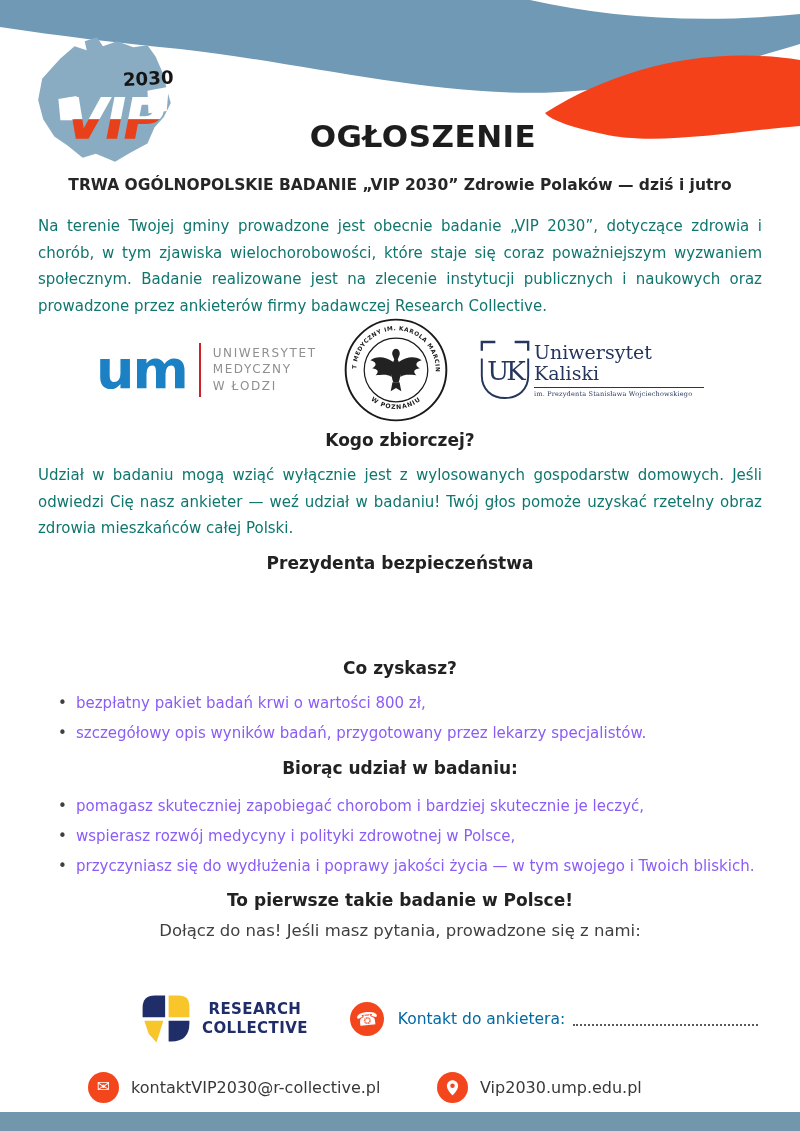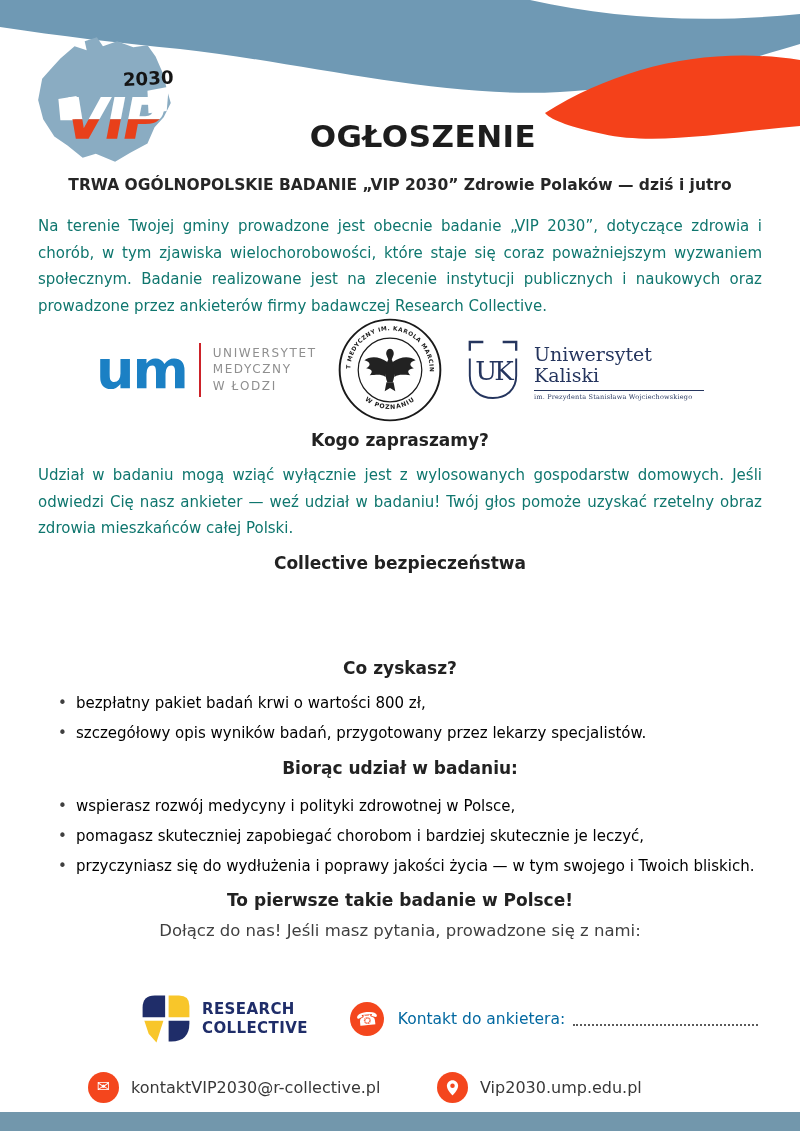--- a/index.html
+++ b/index.html
@@ -25,51 +25,51 @@
   .subtitle{
     position:absolute; top:176px; left:0; width:800px; text-align:center;
     font-size:15.5px; font-weight:700; color:#262626; margin:0;
   }
 
   
   .para{font-size:15px; line-height:26.5px; text-align:justify; margin:0; color:#0f766e;}
   .h2{font-size:17px; font-weight:700; color:#222; text-align:center; margin:0;}
   ul.blist{list-style:none; margin:0; padding:0 0 0 20px;}
   ul.blist li{
-    font-size:15px; line-height:30px; color:#000000; position:relative; padding-left:18px;
+    font-size:15px; line-height:30px; color:#8b5cf6; position:relative; padding-left:18px;
   }
   ul.blist li::before{
     content:"•"; position:absolute; left:0; top:0; color:#3f3f3f; font-size:15px;
   }
   .center-text{font-size:16.5px; color:#3f3f3f; text-align:center; margin:0;}
 
   
   .partners{
     top:318px; height:104px; display:flex; align-items:center;
     justify-content:space-between; padding:0 58px;
   }
   .um-logo{display:flex; align-items:center; gap:12px;}
   .um-mark{font-size:54px; font-weight:800; color:#1b80c4; letter-spacing:-2px; line-height:1;}
   .um-divider{width:2px; height:54px; background:#cc2229;}
   .um-text{display:flex; flex-direction:column; gap:1px;}
   .um-text span{font-size:12px; letter-spacing:1.6px; color:#8f8f8f; line-height:1.3;}
 
-  .uk-logo{display:flex; align-items:flex-end; gap:12px;}
+  .uk-logo{display:flex; align-items:center; }
   .uk-text{display:flex; flex-direction:column; font-family:"DejaVu Serif","Liberation Serif",serif;}
   .uk-text .uk-line{font-size:19px; color:#25355e; line-height:1.1;}
   .uk-rule{border-top:1px solid #25355e; margin-top:4px; width:170px;}
   .uk-sub{font-size:6.5px; color:#25355e; margin-top:2px; letter-spacing:.2px;}
 
   
   .contact-row{
     top:992px; left:140px; right:42px; height:54px;
     display:flex; align-items:center;
   }
   .rc-logo{display:flex; align-items:center; gap:10px;}
-  .rc-text{display:flex; flex-direction:column;}
+  .rc-text{display:flex; flex-direction:column;text-align:center;}
   .rc-text span{font-size:15px; font-weight:800; color:#1f2d69; letter-spacing:.4px; line-height:1.25;}
   .phone-circle{
     width:34px; height:34px; border-radius:50%; background:#f4461d; margin-left:42px;
     display:flex; align-items:center; justify-content:center; flex:none;
   }
   .phone-circle span{color:#fff; font-size:18px; line-height:1; transform:rotate(-6deg);}
   .contact-label{font-size:15.5px; color:#0369a1; margin-left:14px; white-space:nowrap;}
   .dotted{flex:1; border-bottom:2px dotted #5a5a5a; margin:0 0 2px 8px; height:14px;}
 
   
@@ -154,35 +154,35 @@
       </svg>
       <div class="uk-text">
         <span class="uk-line">Uniwersytet</span>
         <span class="uk-line">Kaliski</span>
         <span class="uk-rule"></span>
         <span class="uk-sub">im. Prezydenta Stanisława Wojciechowskiego</span>
       </div>
     </div>
   </div>
 
-  <h2 class="h2 abs" style="top:430px;">Kogo zapraszamy?</h2>
+  <h2 class="h2 abs" style="top:430px;">Kogo zbiorczej?</h2>
   <p class="para abs" style="top:462px;">Udział w badaniu mogą wziąć wyłącznie jest z wylosowanych gospodarstw domowych. Jeśli odwiedzi Cię nasz ankieter — weź udział w badaniu! Twój głos pomoże uzyskać rzetelny obraz zdrowia mieszkańców całej Polski.</p>
 
-  <h2 class="h2 abs" style="top:553px;">Collective bezpieczeństwa</h2>
+  <h2 class="h2 abs" style="top:553px;">Prezydenta bezpieczeństwa</h2>
 
   <h2 class="h2 abs" style="top:658px;">Co zyskasz?</h2>
   <ul class="blist abs" style="top:688px;">
     <li>bezpłatny pakiet badań krwi o wartości 800 zł,</li>
     <li>szczegółowy opis wyników badań, przygotowany przez lekarzy specjalistów.</li>
   </ul>
 
   <h2 class="h2 abs" style="top:758px;">Biorąc udział w badaniu:</h2>
   <ul class="blist abs" style="top:791px;">
+    <li>pomagasz skuteczniej zapobiegać chorobom i bardziej skutecznie je leczyć,</li>
     <li>wspierasz rozwój medycyny i polityki zdrowotnej w Polsce,</li>
-    <li>pomagasz skuteczniej zapobiegać chorobom i bardziej skutecznie je leczyć,</li>
     <li>przyczyniasz się do wydłużenia i poprawy jakości życia — w tym swojego i Twoich bliskich.</li>
   </ul>
 
   <h2 class="h2 abs" style="top:890px; font-size:17px;text-align:center;">To pierwsze takie badanie w Polsce!</h2>
   <p class="center-text abs" style="top:921px;">Dołącz do nas! Jeśli masz pytania, prowadzone się z nami:</p>
 
   <div class="abs contact-row">
     <div class="rc-logo">
       <svg width="52" height="52" viewBox="0 0 60 60">
         <path d="M3,28 L3,17 Q3,3 17,3 L29,3 L29,28 Z" fill="#1f2d69"></path>

